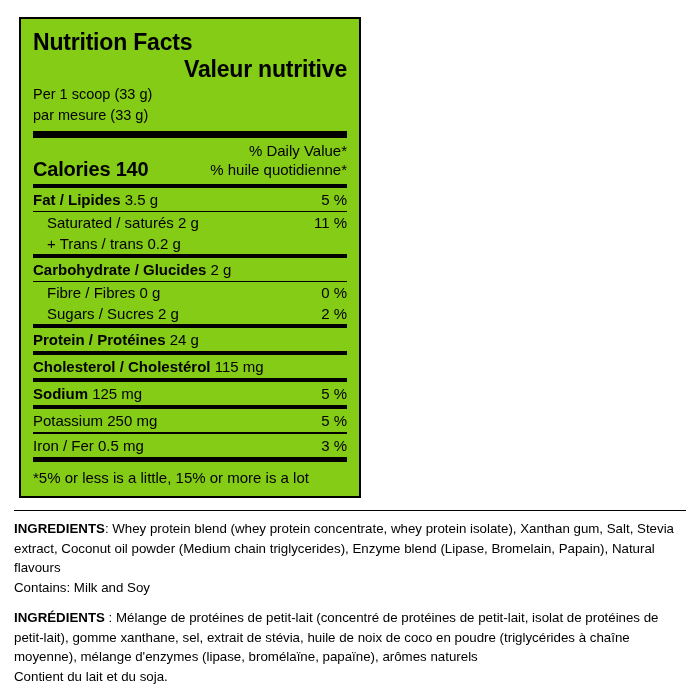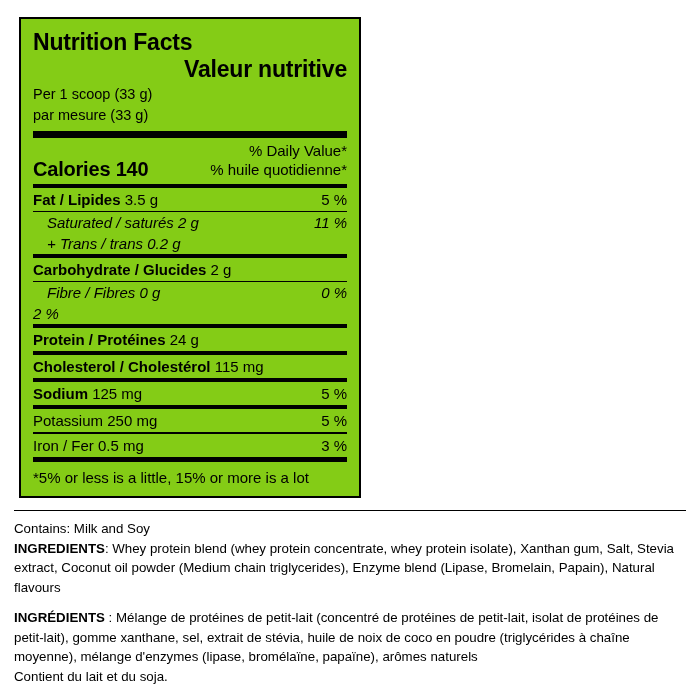--- a/index.html
+++ b/index.html
@@ -93,21 +93,21 @@
     align-items: baseline;
     font-size: 15px;
     line-height: 1.0;
     padding: 4px 0 4px 0;
     gap: 20px;
   }
   .nf-row .label { white-space: nowrap; }
   .nf-row .value { white-space: nowrap; text-align: right; }
   .nf-row .label b { font-weight: bold; }
   .indent { padding-left: 14px; }
-  .nf-row.sub { padding: 3px 0 3px 0; font-style: italic; }
+  .nf-row.sub { padding: 3px 0 3px 0; }
 
   .nf-foot {
     font-size: 15px;
     line-height: 1.42;
     padding: 5px 0 2px 0;
   }
 
   
   .ing-sep {
     position: absolute;
@@ -182,20 +182,21 @@
       <div class="value"></div>
     </div>
     <div class="rule-thin"></div>
 
     <div class="nf-row sub">
       <div class="label indent">Fibre / Fibres 0 g</div>
       <div class="value">0 %</div>
     </div>
 
     <div class="nf-row sub">
+      <div class="label indent">Sugars / Sucres 2 g</div>
       <div class="value">2 %</div>
     </div>
     <div class="rule-med"></div>
 
     <div class="nf-row">
       <div class="label">
         <b>Protein / Protéines</b>
         <span>24 g</span>
       </div>
       <div class="value"></div>
@@ -237,22 +238,22 @@
     <div class="nf-foot">
       <div>*5% or less is a little, 15% or more is a lot</div>
     </div>
 
   </div>
 
   <div class="ing-sep"></div>
 
   <div class="ingredients">
     <div class="ing-block">
+      <p><span class="head">INGREDIENTS</span><span>: Whey protein blend (whey protein concentrate, whey protein isolate), Xanthan gum, Salt, Stevia extract, Coconut oil powder (Medium chain triglycerides), Enzyme blend (Lipase, Bromelain, Papain), Natural flavours</span></p>
       <p>Contains: Milk and Soy</p>
-      <p><span class="head">INGREDIENTS</span><span>: Whey protein blend (whey protein concentrate, whey protein isolate), Xanthan gum, Salt, Stevia extract, Coconut oil powder (Medium chain triglycerides), Enzyme blend (Lipase, Bromelain, Papain), Natural flavours</span></p>
     </div>
     <div class="ing-gap"></div>
     <div class="ing-block">
       <p><span class="head">INGRÉDIENTS</span><span> : Mélange de protéines de petit-lait (concentré de protéines de petit-lait, isolat de protéines de petit-lait), gomme xanthane, sel, extrait de stévia, huile de noix de coco en poudre (triglycérides à chaîne moyenne), mélange d'enzymes (lipase, bromélaïne, papaïne), arômes naturels</span></p>
       <p>Contient du lait et du soja.</p>
     </div>
   </div>
 
 </div>
 

